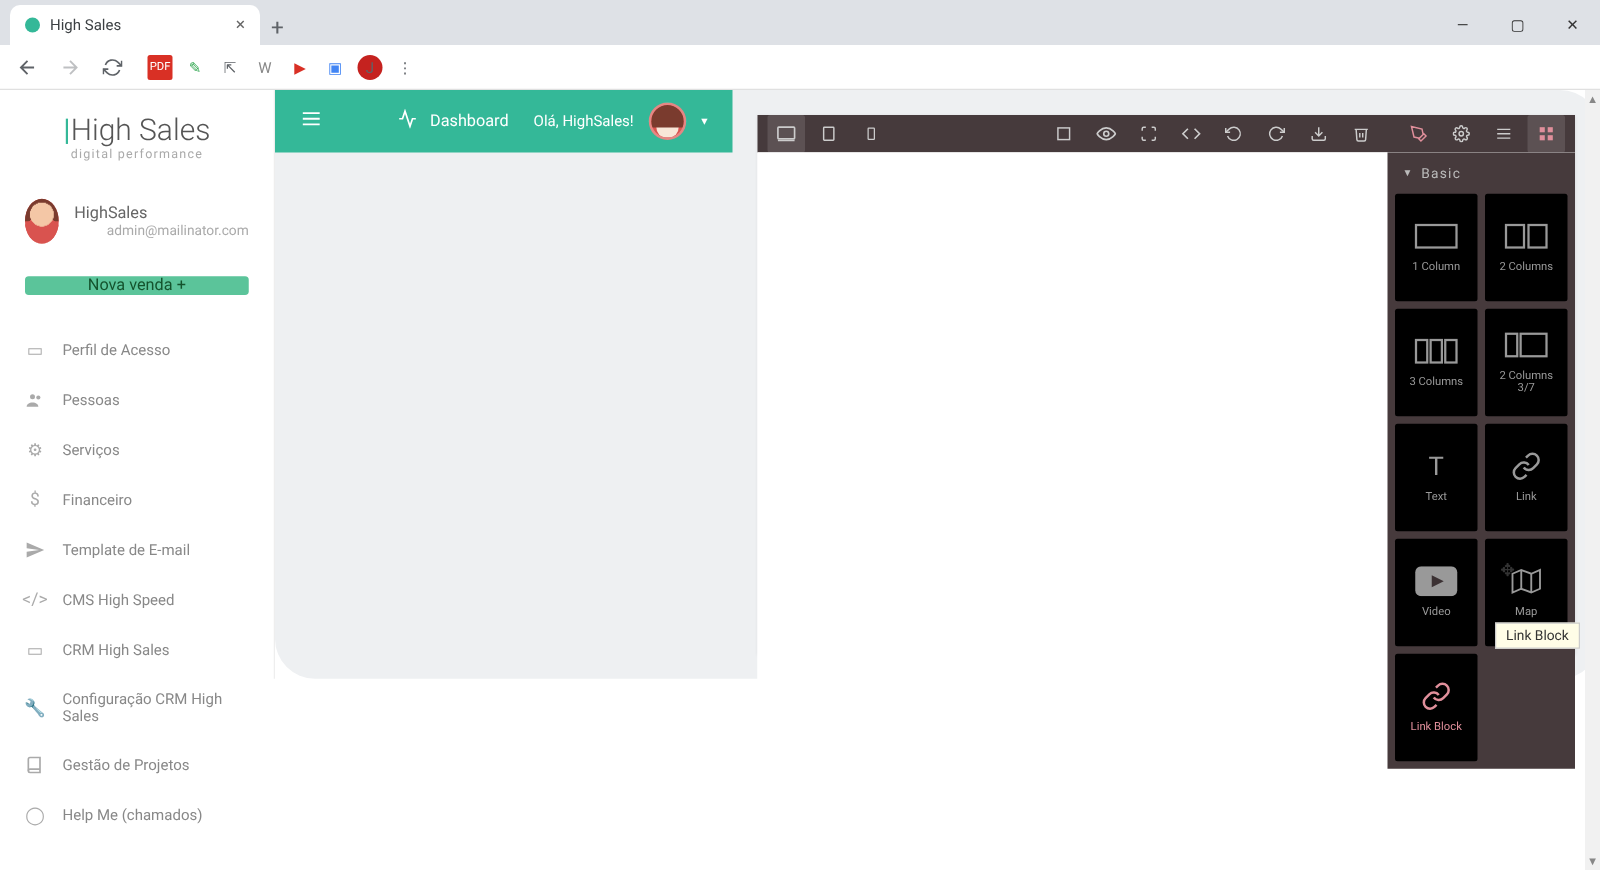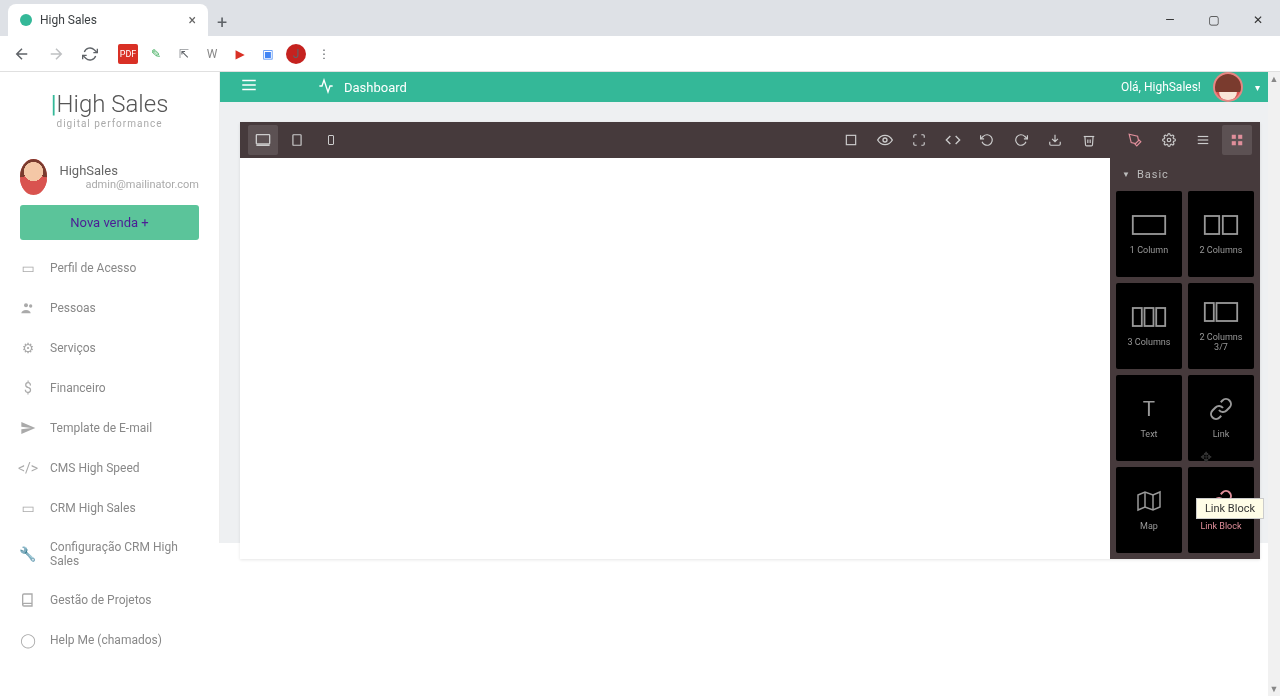--- a/index.html
+++ b/index.html
@@ -33,28 +33,28 @@
 .logo-text { font-size: 24px; font-weight: 300; color: #555; }
 .logo-text .bar { color: #34b898; font-weight: 400; }
 .logo-sub { font-size: 10px; color: #aaa; letter-spacing: 1px; }
 .user-block { display: flex; align-items: center; padding: 10px 20px; gap: 12px; }
 .user-avatar { width: 36px; height: 36px; border-radius: 50%; background: #d9534f; position: relative; overflow: hidden; }
 .user-avatar::after { content: ''; position: absolute; inset: 0; background: radial-gradient(circle at 50% 35%, #f4c7a6 35%, transparent 36%), radial-gradient(circle at 50% 90%, #d9534f 50%, transparent 51%); }
 .user-avatar-inner { position:absolute; top:4px; left:4px; right:4px; bottom:0; background: #f8e6d8; border-radius: 50% 50% 40% 40%; }
 .user-avatar-hair { position:absolute; top:0; left:0; right:0; height:18px; background:#7a3b2e; border-radius: 18px 18px 0 0; }
 .user-name { font-size: 13px; color: #666; }
 .user-email { font-size: 11px; color: #aaa; margin-left: 26px; }
-.new-sale { margin: 0 20px; background: #5bc49a; color: #4c1d95; border: none; border-radius: 3px; padding: 10px; font-size: 13px; cursor: pointer; width: calc(100% - 40px); }
+.new-sale { margin: 16px 20px; background: #5bc49a; color: #14532d; border: none; border-radius: 3px; font-size: 13px; cursor: pointer; width: calc(100% - 40px); }
 .menu { list-style: none; padding: 8px 0; }
 .menu li { display: flex; align-items: center; padding: 12px 20px; gap: 14px; font-size: 12px; color: #888; cursor: pointer; }
 .menu li svg, .menu li .mi { width: 16px; height: 16px; color: #aaa; }
 .mi { display: inline-flex; align-items: center; justify-content: center; font-size: 14px; }
 
 
-.main { flex: 1; display: flex; flex-direction: column; background: #eef0f2; position: relative; }
+.main { flex: 1; display: flex; flex-direction: row; background: #eef0f2; position: relative; border-radius: 32px; }
 .topbar { height: 50px; background: #34b898; display: flex; align-items: center; padding: 0 20px; color: #fff; gap: 20px; }
 .hamburger { cursor: pointer; }
 .dash-link { display: flex; align-items: center; gap: 10px; font-size: 13px; cursor: pointer; margin-left: 40px; }
 .greet-block { margin-left: auto; display: flex; align-items: center; gap: 12px; font-size: 12px; }
 .greet-avatar { width: 30px; height: 30px; border-radius: 50%; background: #d9534f; position: relative; overflow: hidden; border: 2px solid rgba(255,255,255,0.3); }
 .greet-caret { font-size: 10px; cursor: pointer; }
 
 
 .editor-wrap { flex: 1; padding: 20px; display: flex; }
 .editor { flex: 1; display: flex; flex-direction: column; box-shadow: 0 1px 3px rgba(0,0,0,0.1); }
@@ -379,20 +379,27 @@
                   <span>Text</span>
                 </div>
               <div class="block">
                   <svg viewBox="0 0 24 24" fill="none" stroke="currentColor" stroke-width="2" width="24" height="24">
                     <path d="M10 13a5 5 0 007.54.54l3-3a5 5 0 00-7.07-7.07l-1.72 1.71"></path>
                     <path d="M14 11a5 5 0 00-7.54-.54l-3 3a5 5 0 007.07 7.07l1.71-1.71"></path>
                   </svg>
                   <span>Link</span>
                 </div>
               <div class="block">
+                  <svg viewBox="0 0 28 20" fill="currentColor" width="28" height="20">
+                    <rect x="0" y="0" width="28" height="20" rx="4"></rect>
+                    <polygon points="11,6 11,14 19,10" fill="#3b3133"></polygon>
+                  </svg>
+                  <span>Video</span>
+                </div>
+              <div class="block">
                   <svg viewBox="0 0 24 24" fill="none" stroke="currentColor" stroke-width="1.5" width="26" height="26">
                     <polygon points="1 6 8 3 16 6 23 3 23 18 16 21 8 18 1 21 1 6"></polygon>
                     <line x1="8" y1="3" x2="8" y2="18"></line>
                     <line x1="16" y1="6" x2="16" y2="21"></line>
                   </svg>
                   <span>Map</span>
                 </div>
               <div class="block hover">
                   <svg viewBox="0 0 24 24" fill="none" stroke="currentColor" stroke-width="2" width="24" height="24">
                     <path d="M10 13a5 5 0 007.54.54l3-3a5 5 0 00-7.07-7.07l-1.72 1.71"></path>

